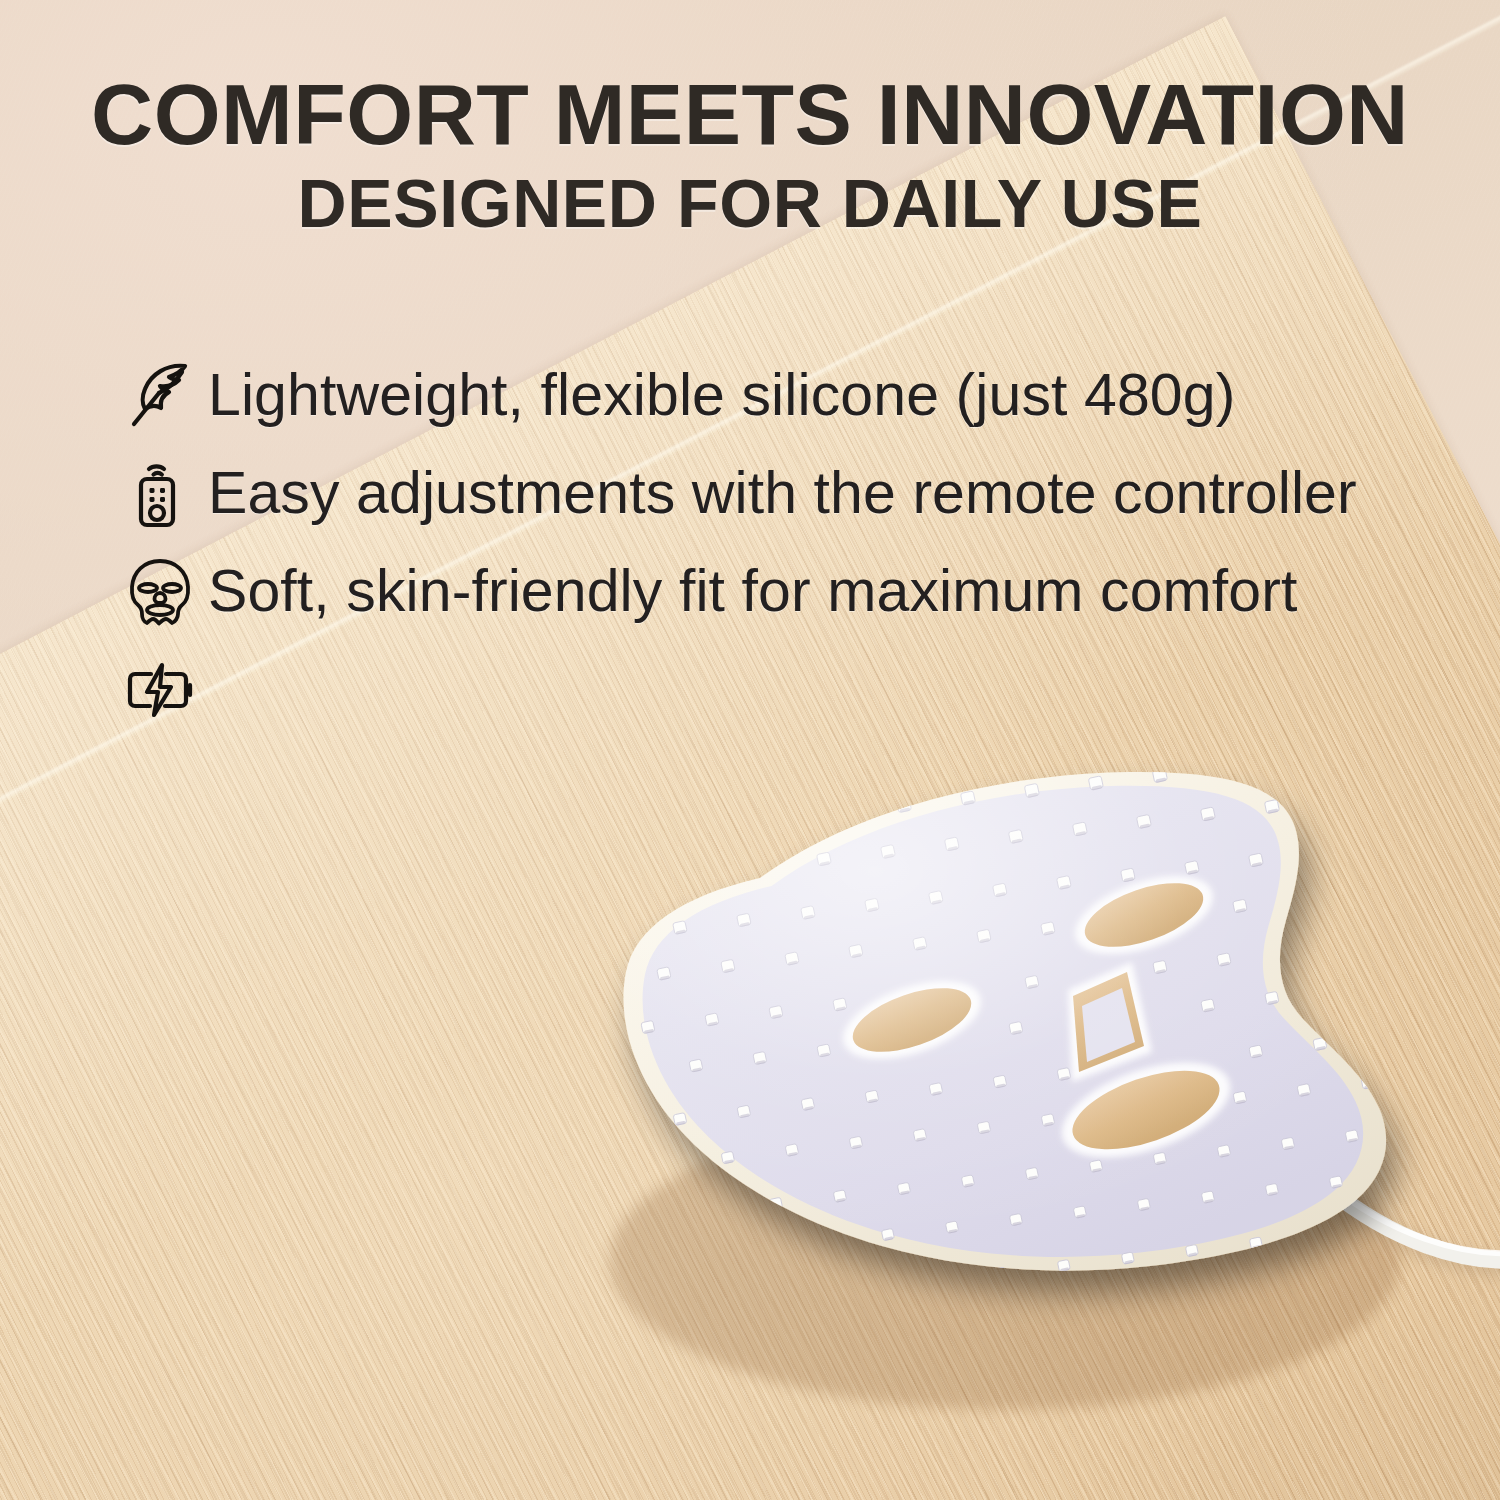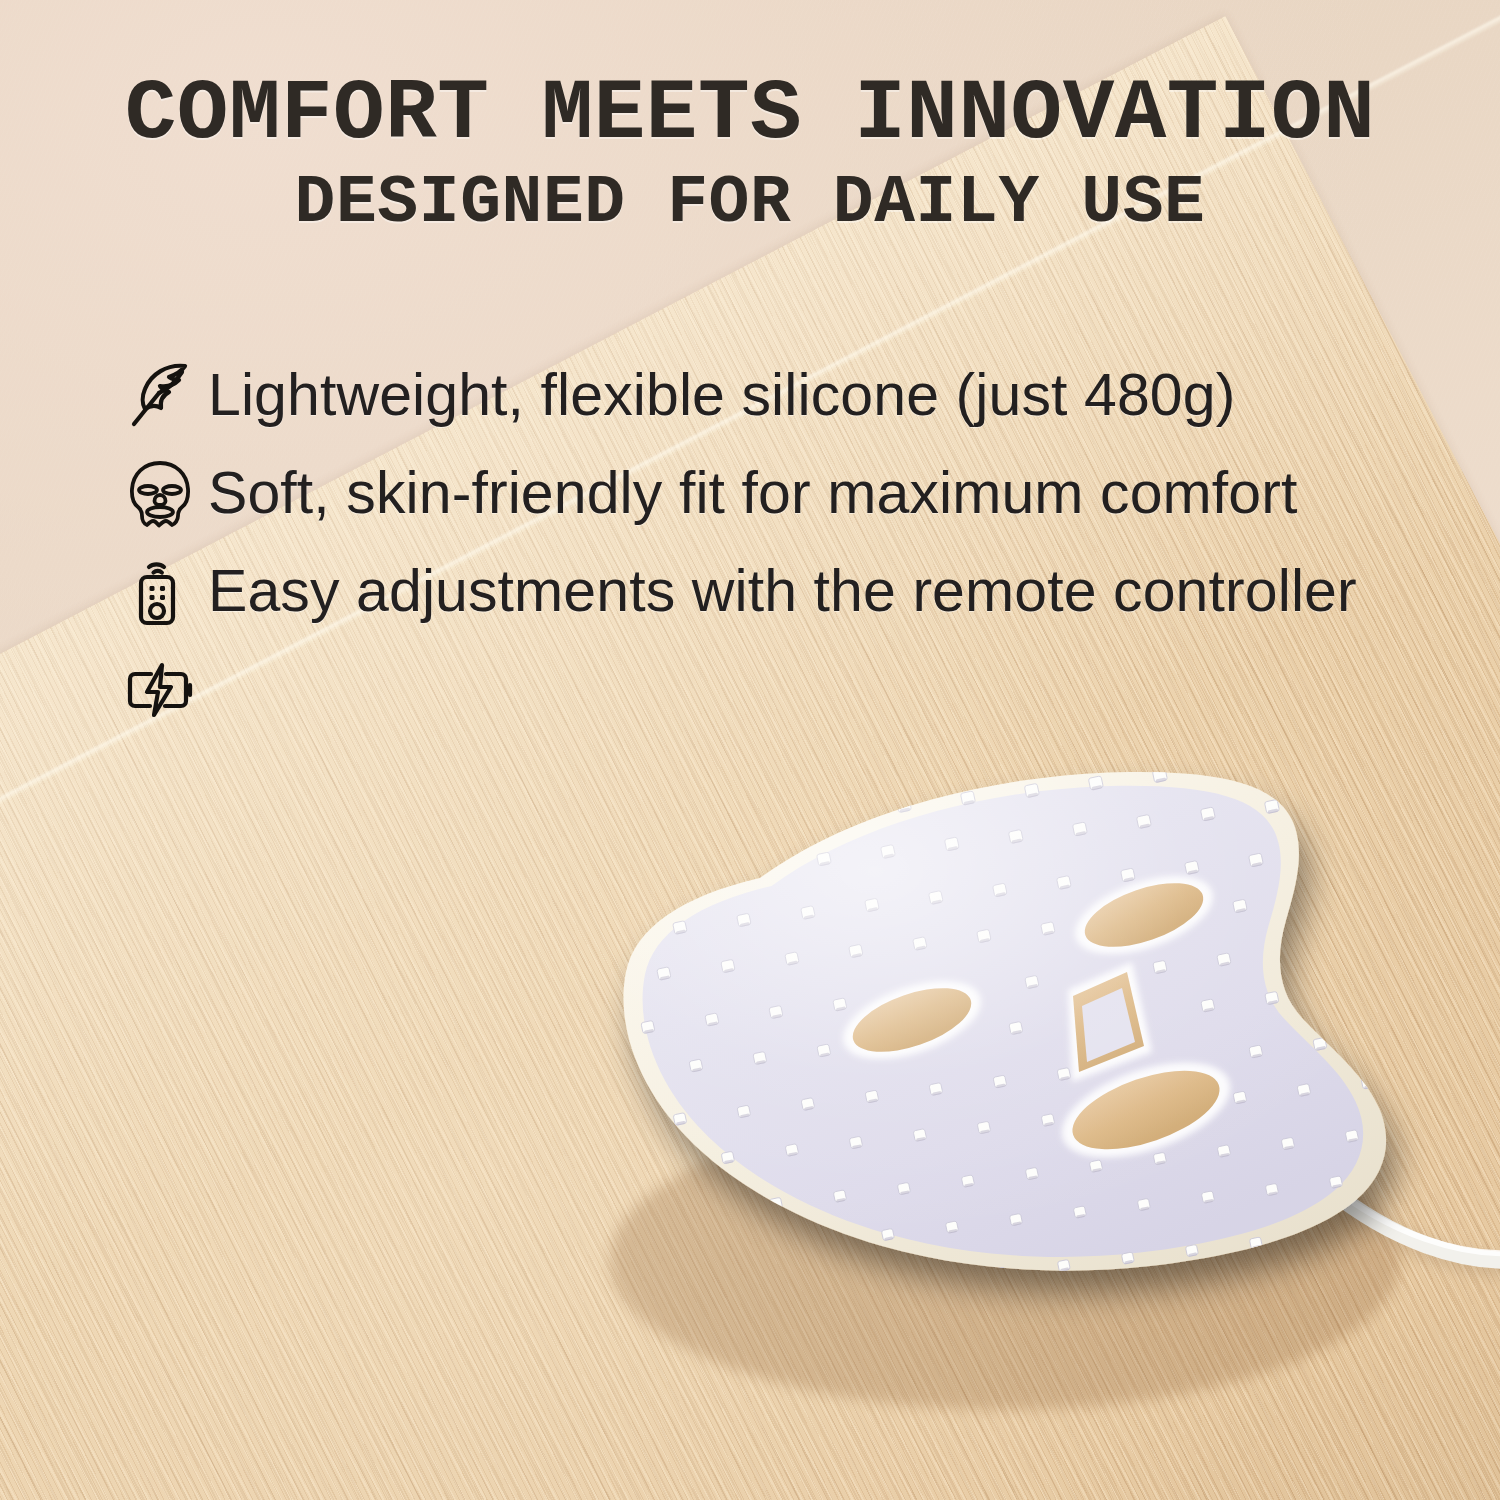--- a/index.html
+++ b/index.html
@@ -65,21 +65,21 @@
   }
   
   .wood-edge{
     position:absolute;left:-12%;width:136%;height:7px;top:24%;
     transform-origin:50% 50%;transform:rotate(-27.5deg);
     background:linear-gradient(180deg, rgba(255,250,238,.85), rgba(255,246,228,0));
     filter:blur(1.2px);
   }
 
   
-  .headings{position:absolute;left:0;top:72px;width:1500px;text-align:center;font-family:Liberation Mono, monospace;}
+  .headings{position:absolute;left:0;top:72px;width:1500px;text-align:center;}
   .h1{
     font-size:86px;line-height:.99;letter-spacing:.5px;
     font-weight:600;color:#2f2a25;
     text-shadow:0 2px 0 rgba(255,255,255,.40);
     white-space:nowrap;
   }
   .h2{
     margin-top:12px;
     font-size:68px;line-height:1;letter-spacing:.6px;
     font-weight:600;color:#2f2a25;
@@ -122,49 +122,49 @@
 
     <div class="feat">
       <span class="feat-icon">
         <svg width="74" height="74" viewBox="0 0 74 74" fill="none" stroke="#15120f" stroke-width="4.2" stroke-linecap="round" stroke-linejoin="round">
           <path d="M11 65 L36 34"></path>
           <path d="M62 7 C44 5 28 15 22 30 C19 37 19 45 22 50 C28 46 33 46 38 49 C37 42 40 36 46 33 C42 32 39 30 37 27 C44 28 51 26 56 21 C52 21 49 20 46 18 C52 16 58 13 62 7 Z"></path>
           <path d="M36 34 C43 31 52 24 59 13"></path>
         </svg>
       </span>
       <span class="feat-text">Lightweight, flexible silicone (just 480g)</span>
-    </div>
-
-    <div class="feat">
-      <span class="feat-icon">
-        <svg width="74" height="74" viewBox="0 0 74 74" fill="none" stroke="#15120f" stroke-width="3.8" stroke-linecap="round" stroke-linejoin="round">
-          <path d="M37 6 C21 6 10 17 9 32 C8.4 41 11 47 15 50 C17.5 52 19 55 19 59 C19 63 21 67 24 68 C26 66 28 64 30 64 C32 64 34 66 36 68.5 C38.5 66 40.5 64 43 64 C45 64 47 66 49 68 C52 67 55 63 55 59 C55 55 56.5 52 59 50 C63 47 65.6 41 65 32 C64 17 53 6 37 6 Z"></path>
-          <ellipse cx="25" cy="33" rx="9" ry="4"></ellipse>
-          <ellipse cx="49" cy="33" rx="9" ry="4"></ellipse>
-          <path d="M37 38 C33.5 38 31.5 41 31.5 44 C31.5 46.4 33.8 48 37 48 C40.2 48 42.5 46.4 42.5 44 C42.5 41 40.5 38 37 38 Z"></path>
-          <ellipse cx="37" cy="55" rx="13" ry="5"></ellipse>
-        </svg>
-      </span>
-      <span class="feat-text">Soft, skin-friendly fit for maximum comfort</span>
     </div>
 
     <div class="feat">
       <span class="feat-icon">
         <svg width="74" height="74" viewBox="0 0 74 74" fill="none" stroke="#15120f" stroke-width="4.2" stroke-linecap="round" stroke-linejoin="round">
           <path d="M26 12 C30 8.6 37 8.6 41 12"></path>
           <path d="M30.5 17.5 C33 15.4 36.4 15.4 38.8 17.5"></path>
           <rect x="18" y="22" width="32" height="46" rx="6"></rect>
           <rect x="26.5" y="31" width="5" height="5" rx="1.4" fill="#15120f" stroke="none"></rect>
           <rect x="37" y="31" width="5" height="5" rx="1.4" fill="#15120f" stroke="none"></rect>
           <rect x="26.5" y="40" width="5" height="5" rx="1.4" fill="#15120f" stroke="none"></rect>
           <rect x="37" y="40" width="5" height="5" rx="1.4" fill="#15120f" stroke="none"></rect>
           <circle cx="34" cy="56" r="7"></circle>
         </svg>
       </span>
       <span class="feat-text">Easy adjustments with the remote controller</span>
+    </div>
+
+    <div class="feat">
+      <span class="feat-icon">
+        <svg width="74" height="74" viewBox="0 0 74 74" fill="none" stroke="#15120f" stroke-width="3.8" stroke-linecap="round" stroke-linejoin="round">
+          <path d="M37 6 C21 6 10 17 9 32 C8.4 41 11 47 15 50 C17.5 52 19 55 19 59 C19 63 21 67 24 68 C26 66 28 64 30 64 C32 64 34 66 36 68.5 C38.5 66 40.5 64 43 64 C45 64 47 66 49 68 C52 67 55 63 55 59 C55 55 56.5 52 59 50 C63 47 65.6 41 65 32 C64 17 53 6 37 6 Z"></path>
+          <ellipse cx="25" cy="33" rx="9" ry="4"></ellipse>
+          <ellipse cx="49" cy="33" rx="9" ry="4"></ellipse>
+          <path d="M37 38 C33.5 38 31.5 41 31.5 44 C31.5 46.4 33.8 48 37 48 C40.2 48 42.5 46.4 42.5 44 C42.5 41 40.5 38 37 38 Z"></path>
+          <ellipse cx="37" cy="55" rx="13" ry="5"></ellipse>
+        </svg>
+      </span>
+      <span class="feat-text">Soft, skin-friendly fit for maximum comfort</span>
     </div>
 
     <div class="feat">
       <span class="feat-icon">
         <svg width="78" height="74" viewBox="0 0 78 74" fill="none" stroke="#15120f" stroke-width="4.2" stroke-linecap="round" stroke-linejoin="round">
           <path d="M30 21 H14 C11 21 9 23 9 26 V48 C9 51 11 53 14 53 H29"></path>
           <path d="M45 21 H60 C63 21 65 23 65 26 V48 C65 51 63 53 60 53 H44"></path>
           <path d="M69 32 V42"></path>
           <path d="M41 12 L26 39 H37 L33 62 L50 34 H39 Z"></path>
         </svg>

